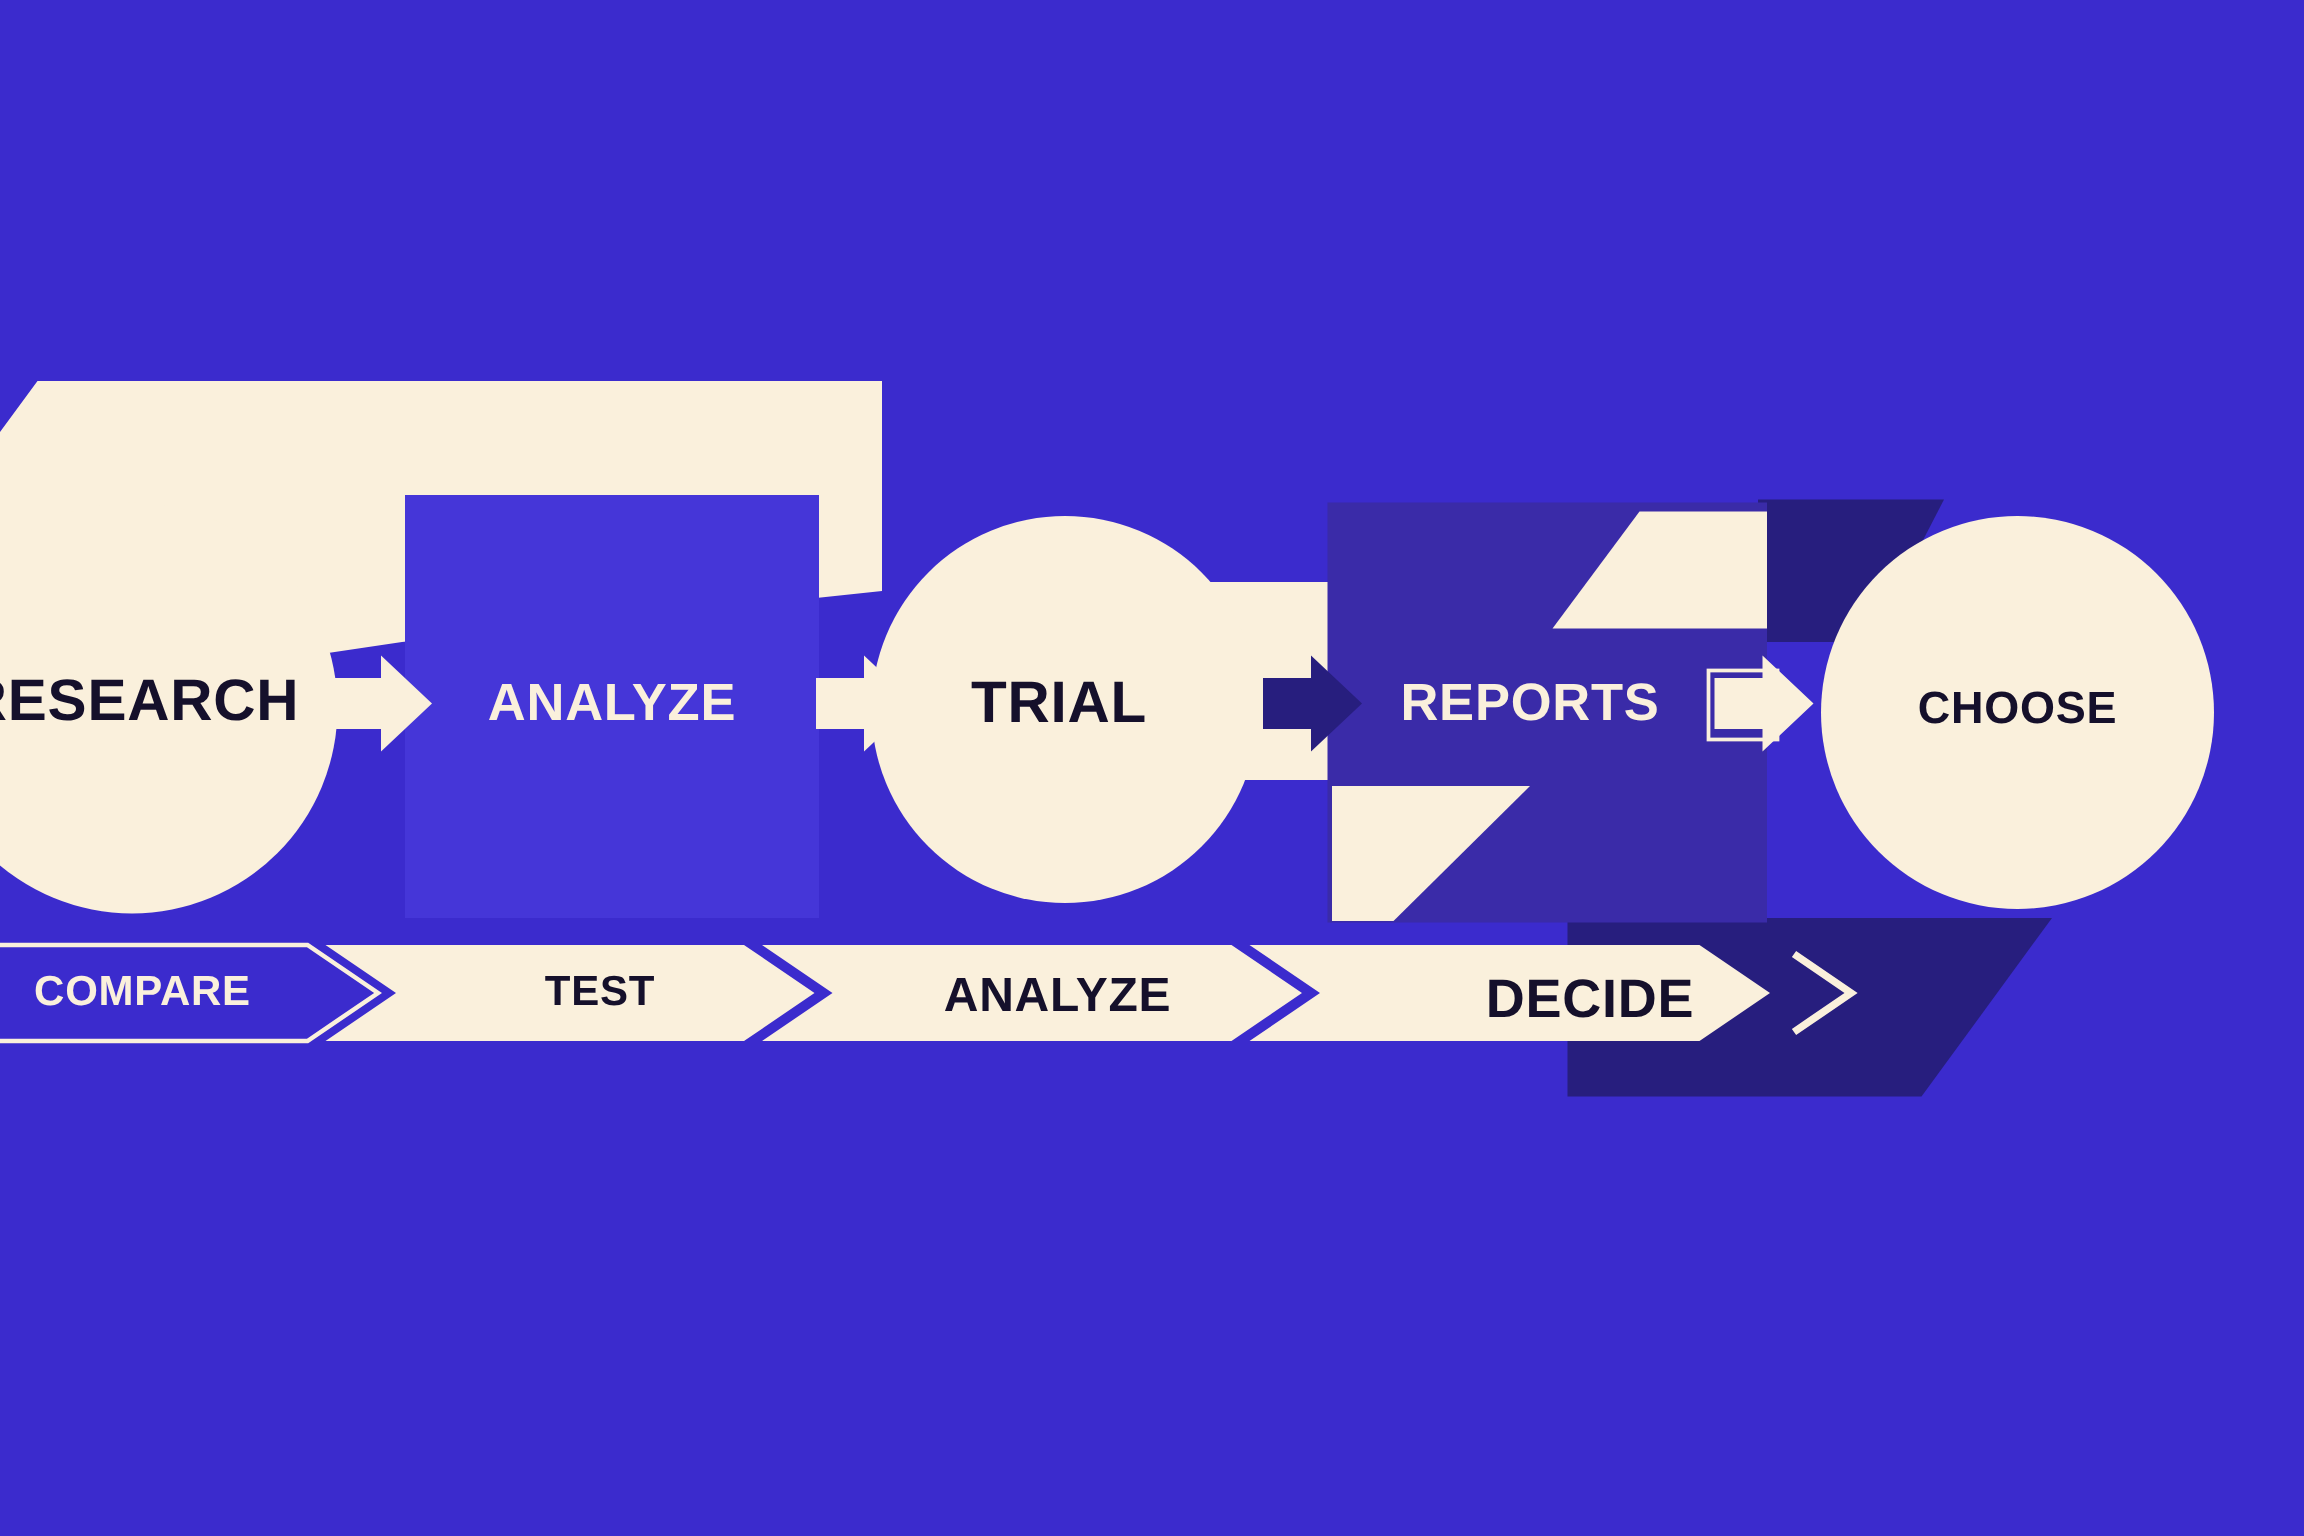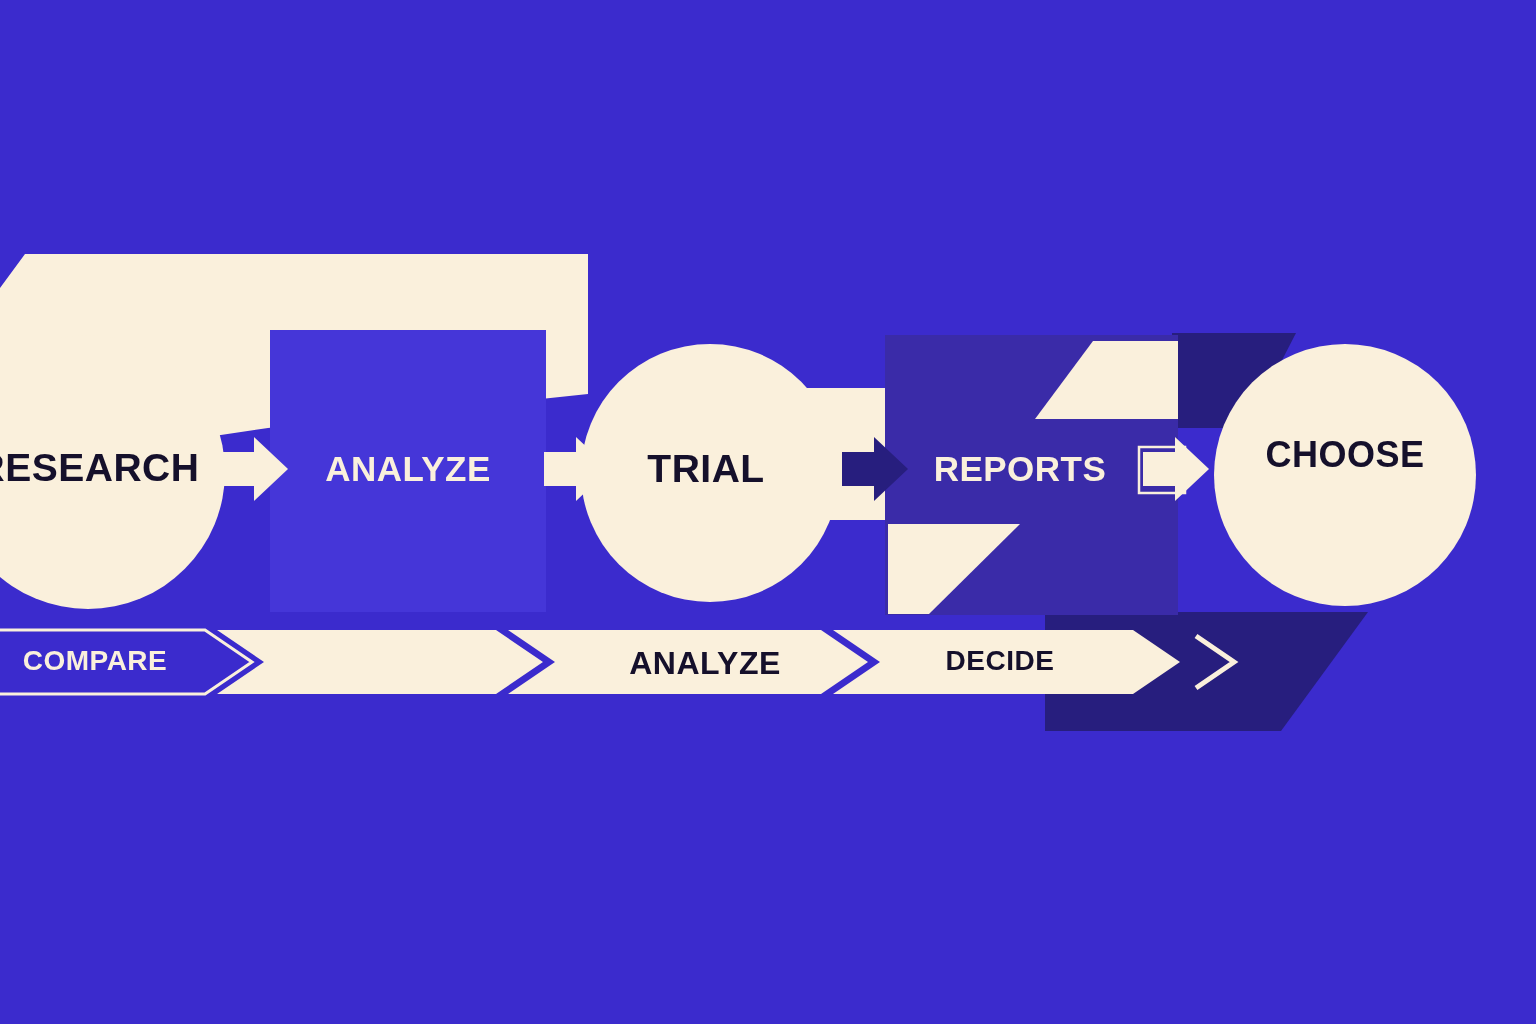--- a/index.html
+++ b/index.html
@@ -52,19 +52,20 @@
     <polygon class="f-cream" points="217,630 496,630 543,662 496,694 217,694 264,662"></polygon>
     <polygon class="f-cream" points="508,630 821,630 868,662 821,694 508,694 555,662"></polygon>
     <polygon class="f-cream" points="833,630 1133,630 1180,662 1133,694 833,694 880,662"></polygon>
     <polyline class="s-cream" fill="none" stroke-width="5" points="1196,636 1234,662 1196,688"></polyline>
   </svg>
 
   <div class="label t-dark" style="left:-62px;top:446px;font-size:39px">RESEARCH</div>
   <div class="label t-cream" style="left:258px;top:449px;font-size:35px">ANALYZE</div>
   <div class="label t-dark" style="left:556px;top:447px;font-size:39px">TRIAL</div>
   <div class="label t-cream" style="left:870px;top:449px;font-size:35px">REPORTS</div>
-  <div class="label t-dark" style="left:1195px;top:434px;font-size:36px">CHOOSE</div>
+  <div class="label t-dark" style="left:1195px;top:456px;font-size:30px">CHOOSE</div>
 
   <div class="label t-cream" style="left:-55px;top:645px;font-size:28px">COMPARE</div>
+  <div class="label t-dark" style="left:250px;top:645px;font-size:28px">TEST</div>
   <div class="label t-dark" style="left:555px;top:645px;font-size:32px">ANALYZE</div>
-  <div class="label t-dark" style="left:850px;top:645px;font-size:28px">DECIDE</div>
+  <div class="label t-dark" style="left:910px;top:645px;font-size:36px">DECIDE</div>
 
 </div>
 
 </body></html>

